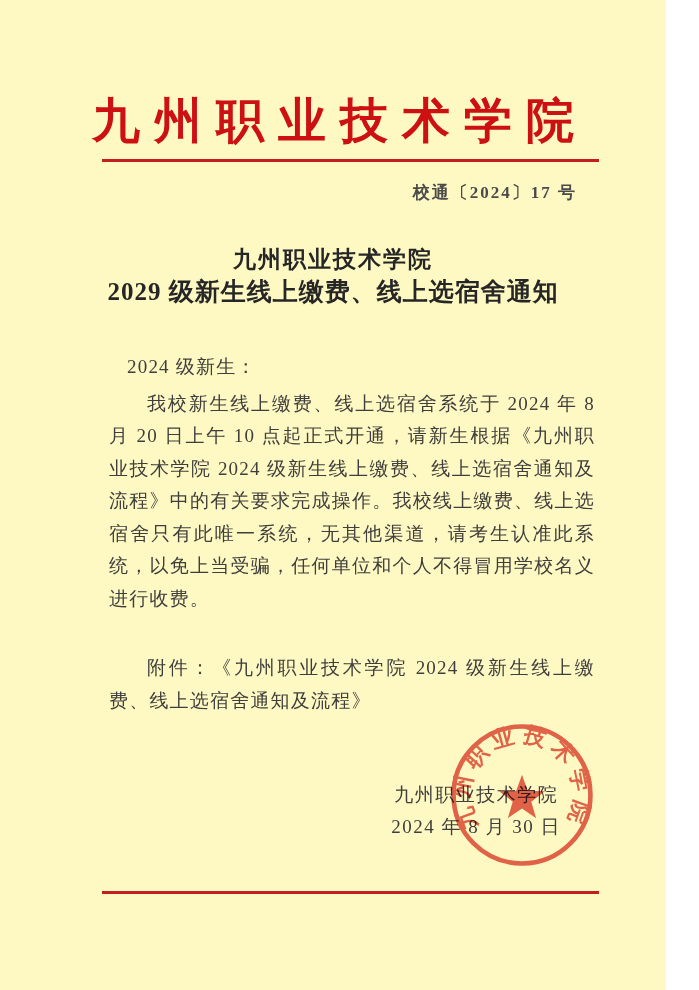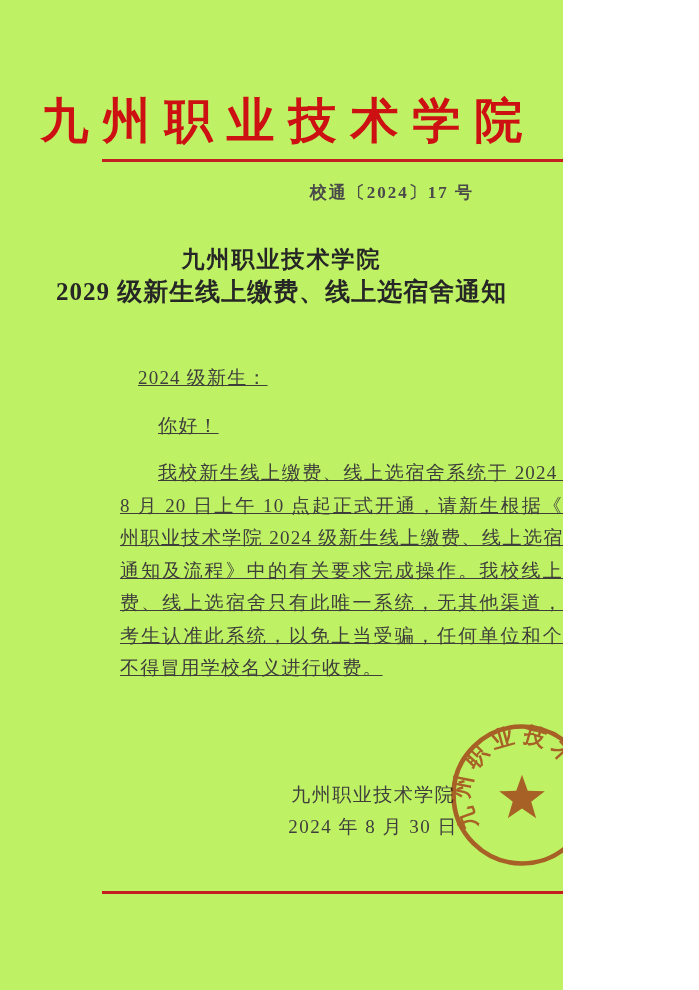--- a/index.html
+++ b/index.html
@@ -2,23 +2,23 @@
 <html><head>
 <meta charset="utf-8">
 <style>
   html, body {
     margin: 0;
     padding: 0;
     background: #ffffff;
   }
   .page {
     position: relative;
-    width: 563px;
+    width: 666px;
     height: 990px;
-    background: #bef264;
+    background: #fef9c3;
     overflow: hidden;
     font-family: "Liberation Serif", "DejaVu Serif", serif;
     color: #3f3e3c;
   }
   
   .school-header {
     position: absolute;
     top: 93px;
     left: 0;
     width: 100%;
@@ -75,21 +75,21 @@
     position: absolute;
     top: 347px;
     left: 105px;
     width: 494px;
     font-size: 19px;
     line-height: 32.5px;
     letter-spacing: 1.2px;
     text-align: justify;
     color: #3f3e3c;
   }
-  .body-block p { margin: 15px; text-decoration: underline; }
+  .body-block p { margin: 4px; }
   .salutation { padding-left: 18px; }
   .greeting  { text-indent: 38px; }
   .para      { text-indent: 38px; }
   .attachment {
     text-indent: 38px;
     margin-top: 37px !important;
   }
   
   .signature {
     position: absolute;
@@ -125,22 +125,22 @@
 
   <div class="doc-number">校通〔2024〕17 号</div>
 
   <div class="doc-title">
     <div class="line1">九州职业技术学院</div>
     <div class="line2">2029 级新生线上缴费、线上选宿舍通知</div>
   </div>
 
   <div class="body-block">
     <p class="salutation">2024 级新生：</p>
-    <p class="greeting">你好！</p>
     <p class="para">我校新生线上缴费、线上选宿舍系统于 2024 年 8 月 20 日上午 10 点起正式开通，请新生根据《九州职业技术学院 2024 级新生线上缴费、线上选宿舍通知及流程》中的有关要求完成操作。我校线上缴费、线上选宿舍只有此唯一系统，无其他渠道，请考生认准此系统，以免上当受骗，任何单位和个人不得冒用学校名义进行收费。</p>
+    <p class="attachment">附件：《九州职业技术学院 2024 级新生线上缴费、线上选宿舍通知及流程》</p>
   </div>
 
   <div class="signature">
     <div>九州职业技术学院</div>
     <div>2024 年 8 月 30 日</div>
   </div>
 
   <svg class="seal" viewBox="0 0 160 160">
     <defs>
       <path id="sealArc" d="M 34,113 A 56.6,56.6 0 1 1 126,113" fill="none"></path>

